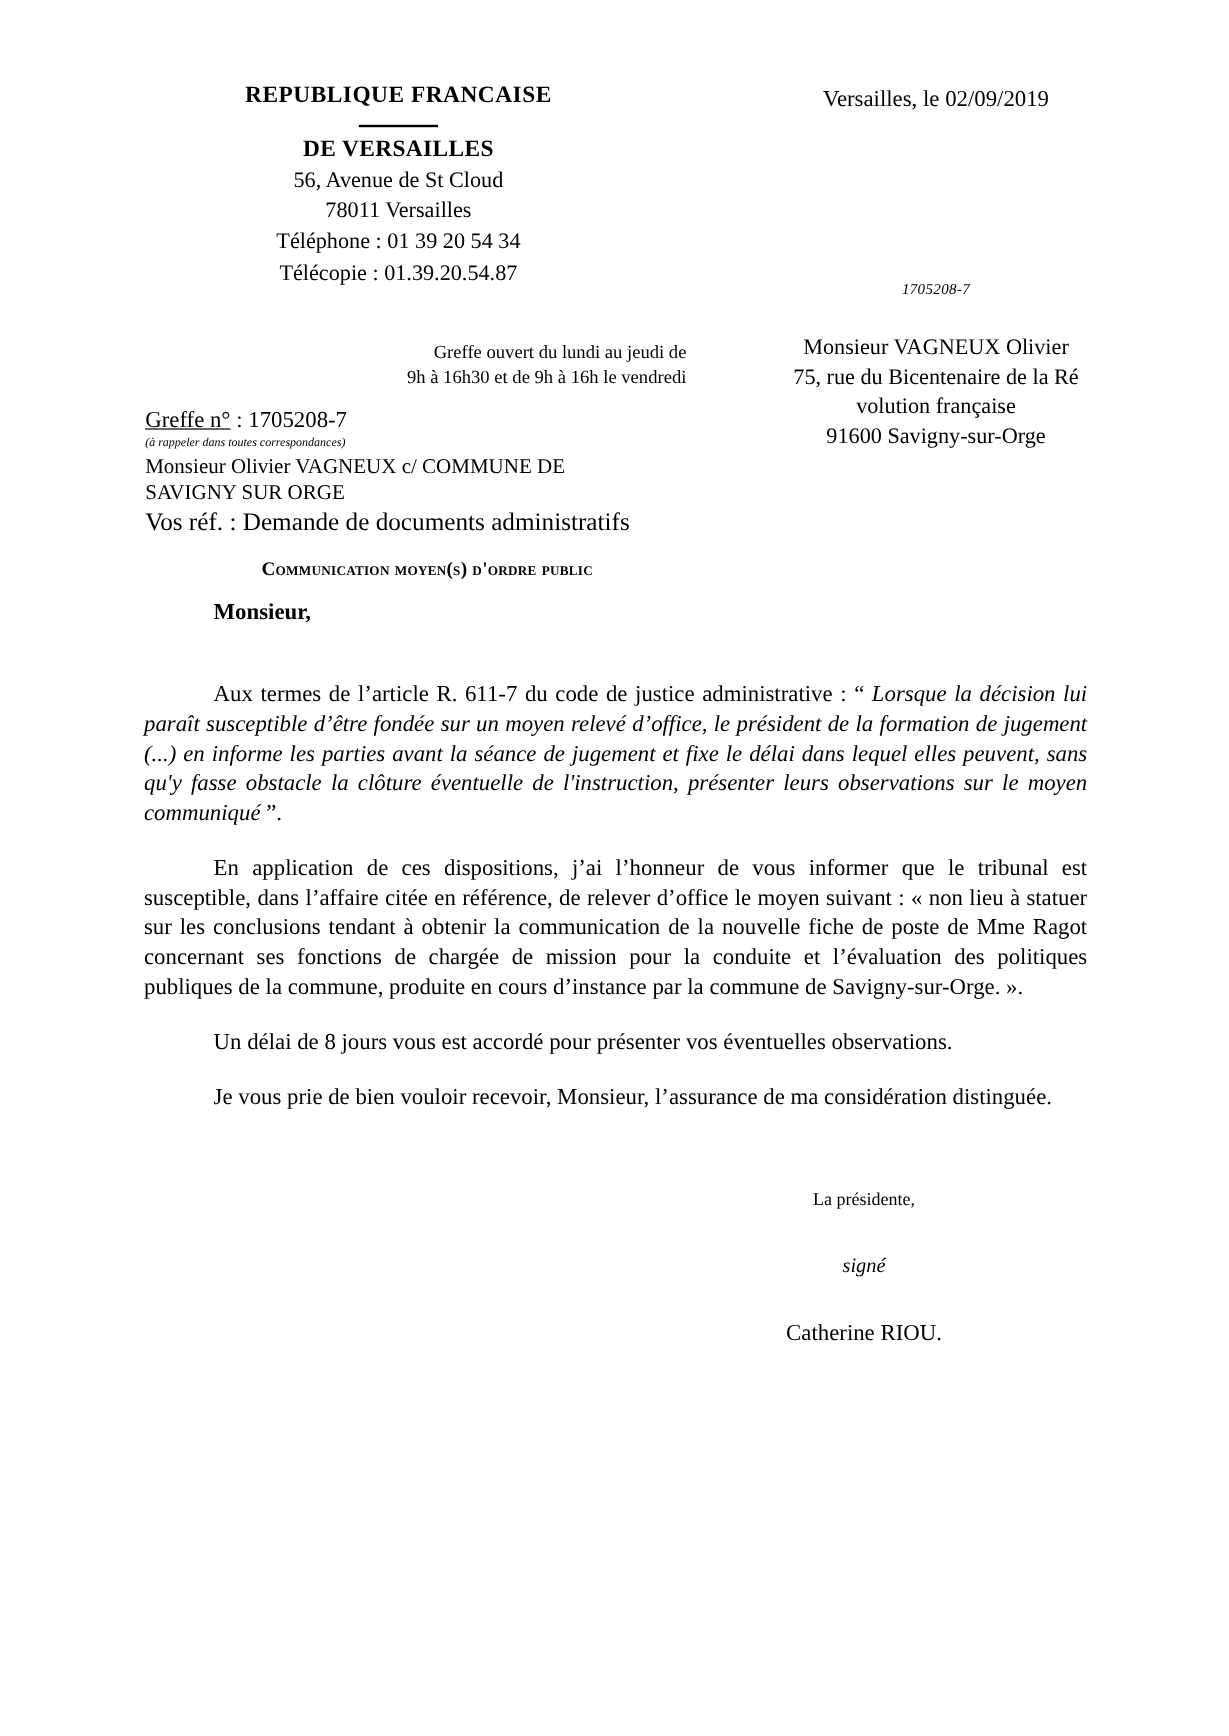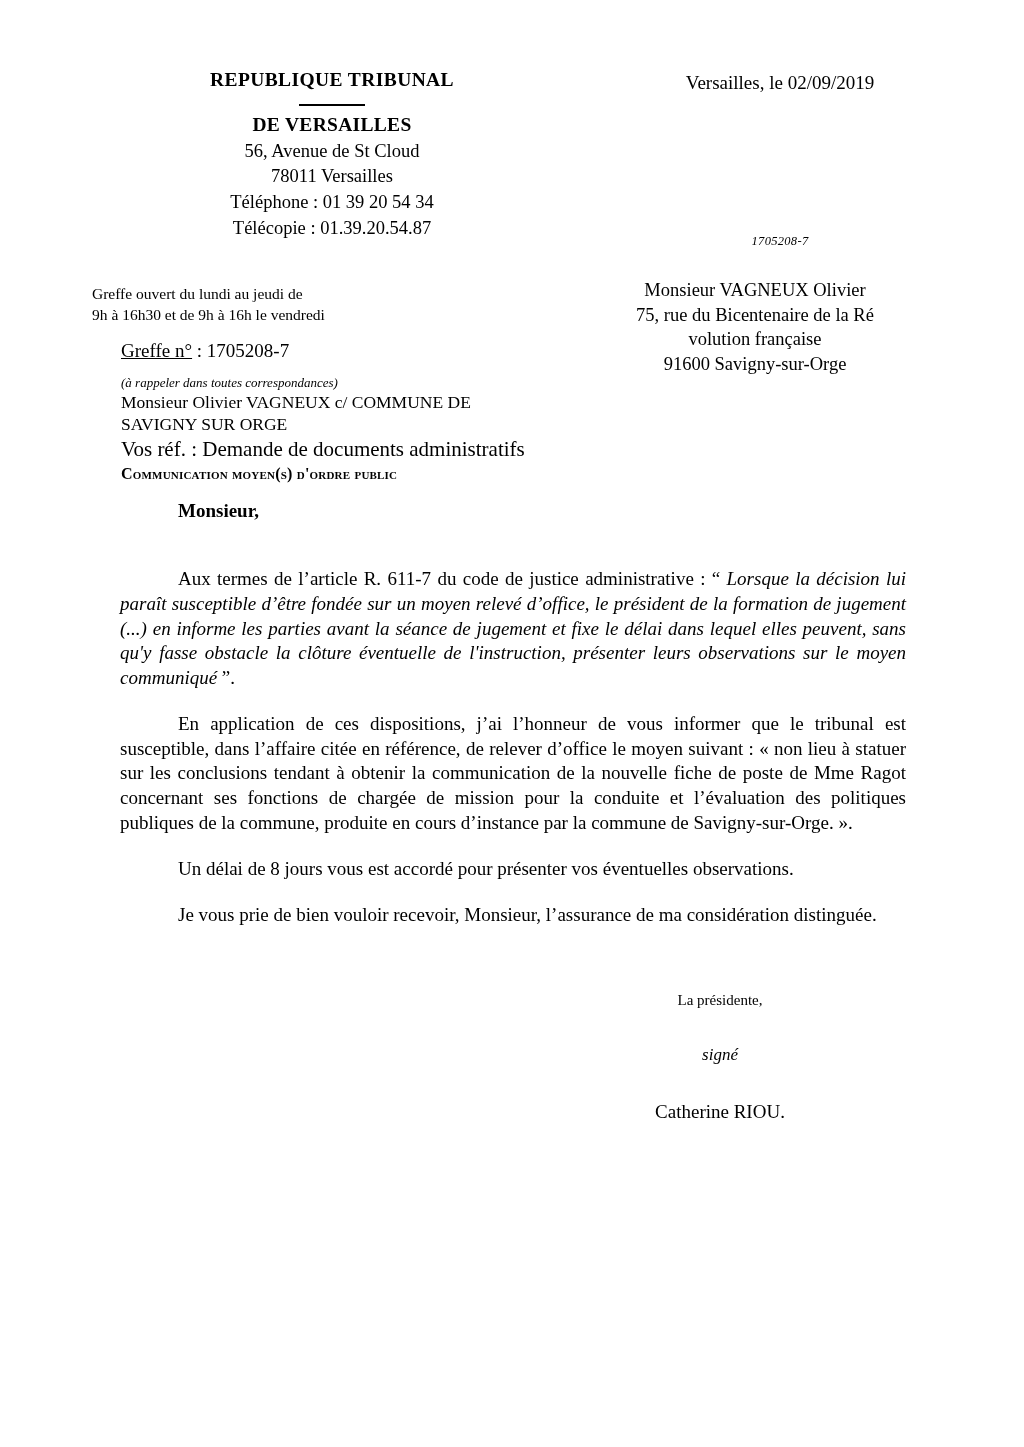--- a/index.html
+++ b/index.html
@@ -51,21 +51,21 @@
     font-size: 18.5px;
     line-height: 1.33;
     margin-top: 1px;
   }
 
   .greffe {
     position: absolute;
     left: 92px;
     top: 283px;
     width: 480px;
-    text-align: left;
+    text-align: right;
     font-size: 15.5px;
     line-height: 1.38;
   }
 
   .date-line {
     position: absolute;
     left: 600px;
     top: 72px;
     width: 360px;
     text-align: center;
@@ -78,21 +78,21 @@
     top: 234px;
     width: 360px;
     text-align: center;
     font-size: 12.5px;
     font-style: italic;
     letter-spacing: 0.3px;
   }
 
   .recipient {
     position: absolute;
-    left: 575px;
+    left: 600px;
     top: 278px;
     width: 360px;
     text-align: center;
     font-size: 18.5px;
     line-height: 1.33;
   }
 
   
   .dossier {
     position: absolute;
@@ -101,41 +101,42 @@
     width: 470px;
   }
   .dossier-line {
     font-size: 19px;
     line-height: 1.16;
   }
   .dossier-label {
     text-decoration: underline;
   }
   .dossier-note {
-    font-size: 13px;
+    font-size: 10px;
     font-style: italic;
     line-height: 1.25;
-    margin-top: 13px;
+    margin-top: 2px;
   }
   .dossier-party {
     font-size: 17.5px;
     line-height: 1.20;
     margin-top: 1px;
   }
   .dossier-vosref {
     font-size: 21px;
     line-height: 1.22;
     margin-top: 2px;
   }
   .dossier-smallcaps {
     font-size: 16px;
     font-weight: bold;
     font-variant: small-caps;
     letter-spacing: 0.2px;
-    margin-top: 2px;
+    margin-top: 18px;
+    text-align: center;
   }
 
   
   .salutation {
     position: absolute;
     left: 178px;
     top: 500px;
     font-size: 19px;
     font-weight: bold;
   }
@@ -179,21 +180,21 @@
     font-size: 19px;
     margin-top: 36px;
   }
 </style>
 </head>
 <body>
 
 <div class="page">
 
   <div class="letterhead">
-    <div class="lh-republic">REPUBLIQUE TRIBUNAL</div>
+    <div class="lh-republic">REPUBLIQUE FRANCAISE</div>
     <div class="lh-rule"></div>
     <div class="lh-tribunal">DE VERSAILLES</div>
     <div class="lh-addr">56, Avenue de St Cloud</div>
     <div class="lh-addr">78011 Versailles</div>
     <div class="lh-addr">Téléphone : 01 39 20 54 34</div>
     <div class="lh-addr">Télécopie : 01.39.20.54.87</div>
   </div>
 
   <div class="greffe">
     <div>Greffe ouvert du lundi au jeudi de</div>

